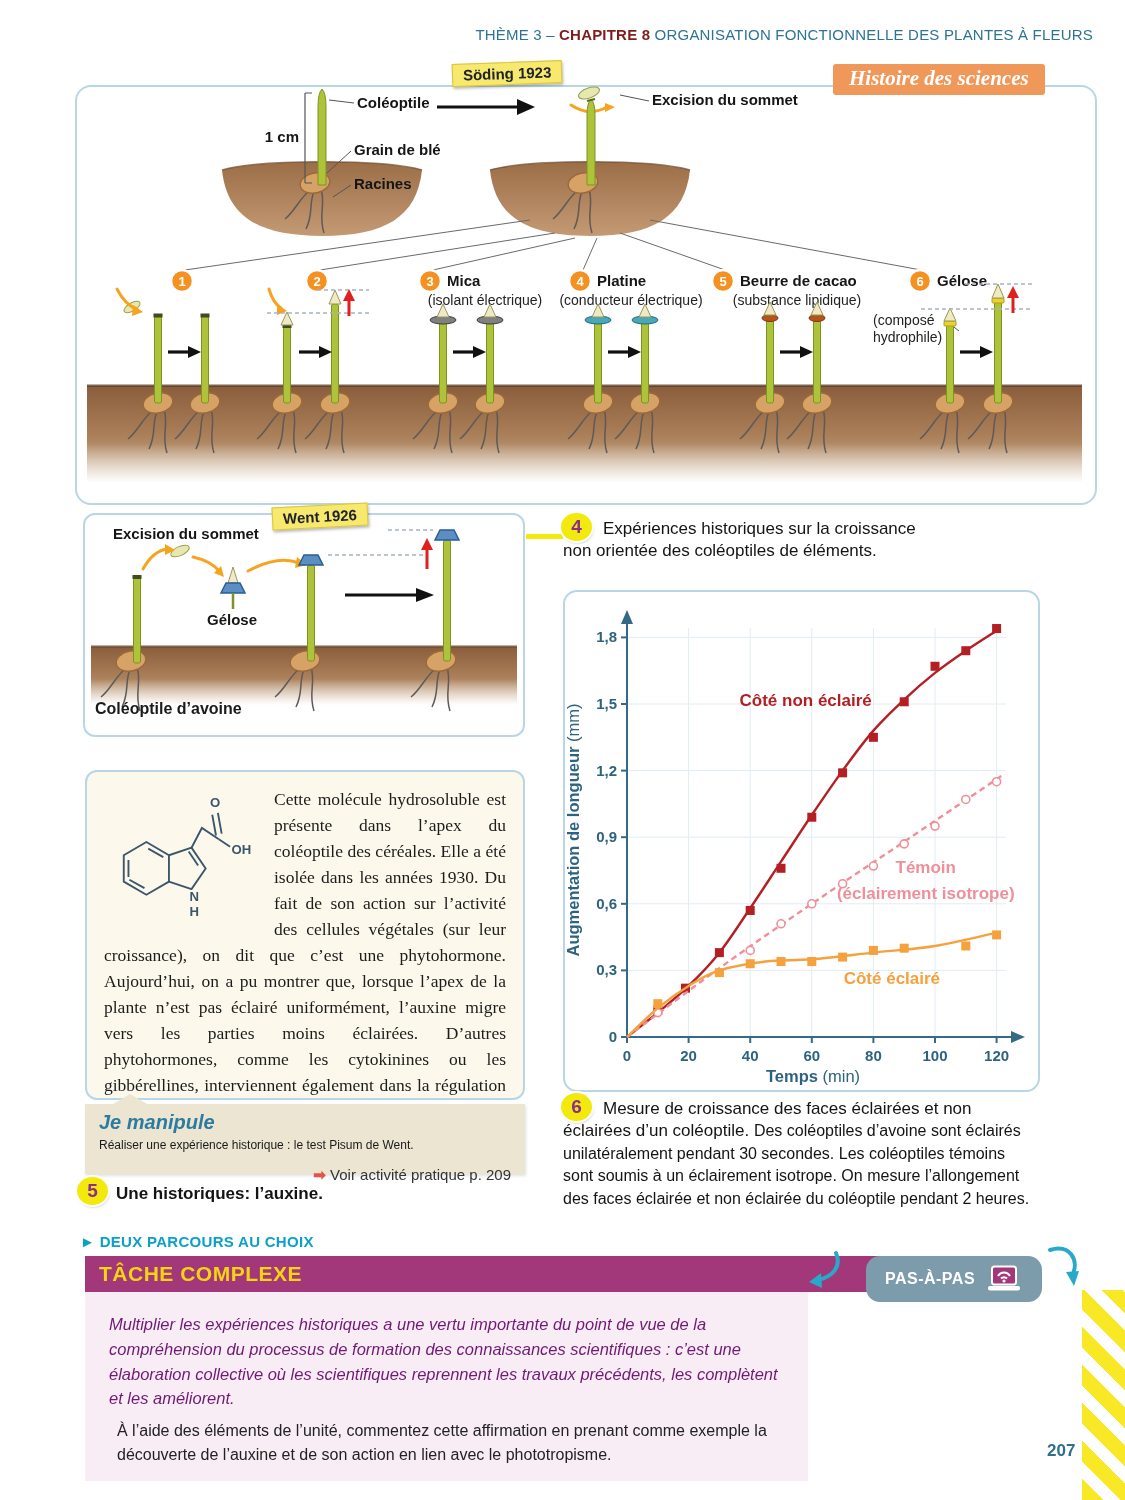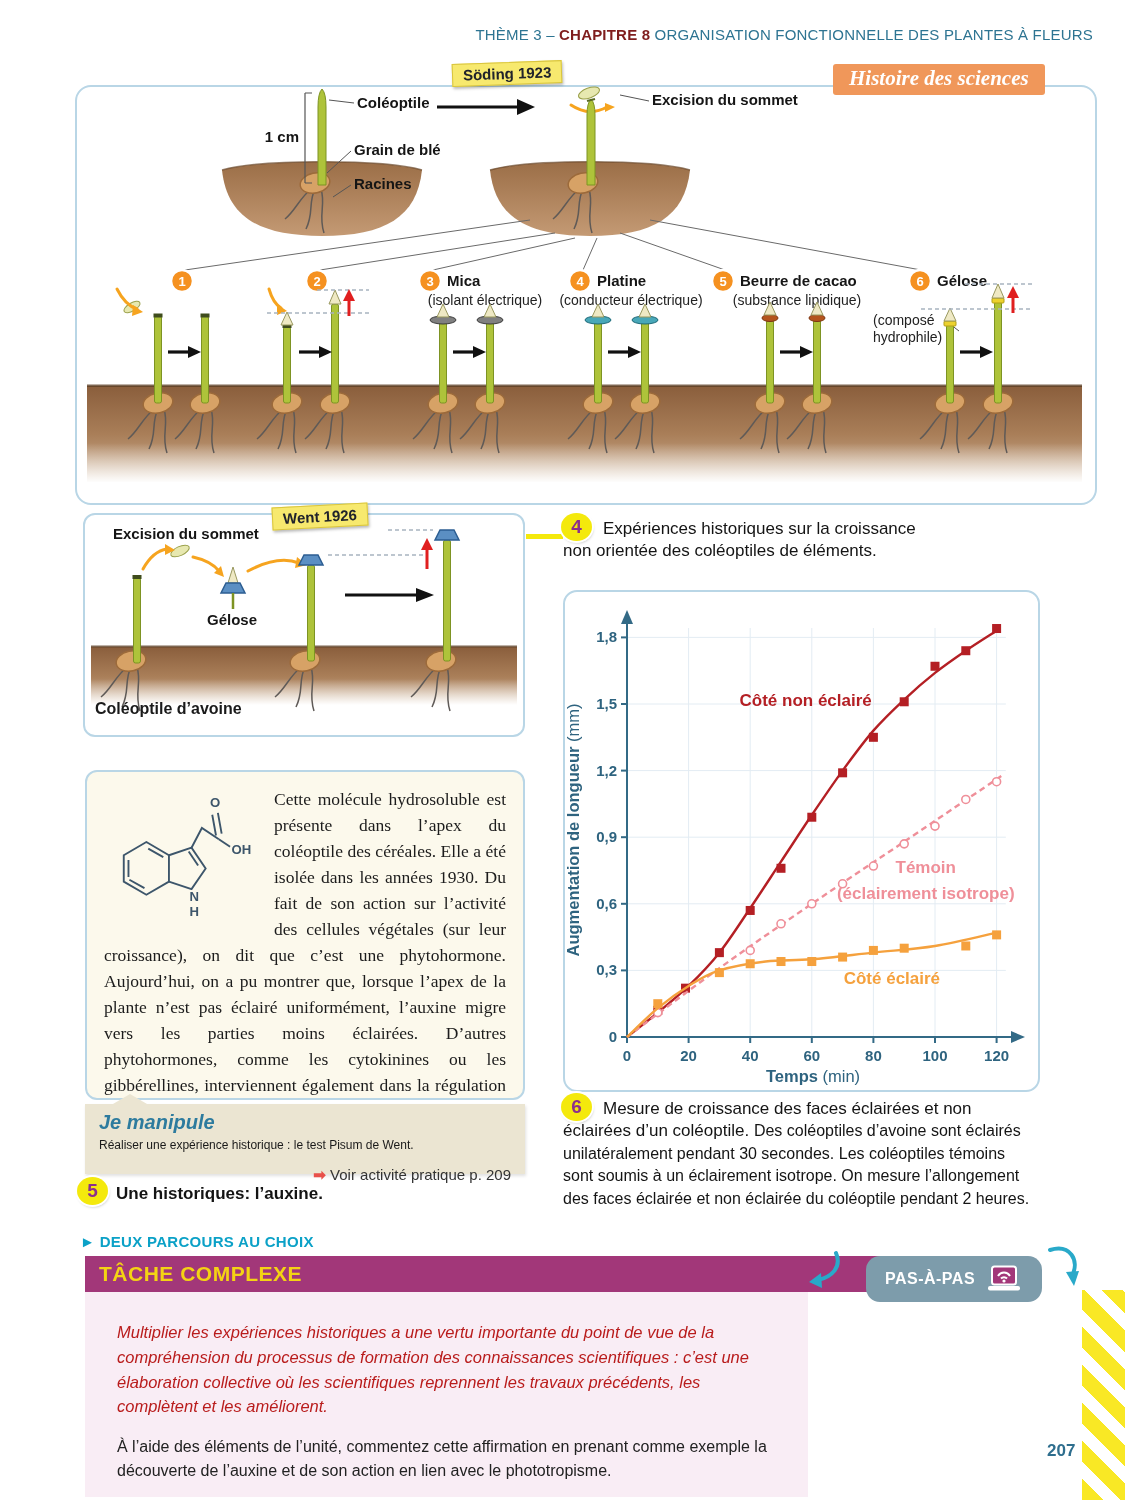--- a/index.html
+++ b/index.html
@@ -53,21 +53,21 @@
       border-left:17px solid transparent;border-right:17px solid transparent;border-bottom:10px solid #ebe5d2}
   .jem-title{color:#2d7b9e;font-weight:700;font-style:italic;font-size:20px}
   .jem-line{font-weight:400;font-size:12px;margin-top:4px}
   .jem-link{font-size:15px;text-align:right;margin-top:14px;color:#333}
   .jem-link .arr{color:#e8504a;font-weight:700}
   
   .parcours{color:#0ba1c7;font-weight:700;font-size:15px;letter-spacing:.3px}
   .tache-bar{background:#a23779;color:#f4d313;font-weight:700;font-size:21px;
       letter-spacing:.5px;line-height:36px;padding-left:14px;box-sizing:border-box}
   .tache-body{background:#f9edf5;padding:12px 16px 14px;box-sizing:border-box}
-  .tache-body .it{font-style:italic;font-size:16.5px;line-height:1.5;color:#b91c1c;margin:16px}
+  .tache-body .it{font-style:italic;font-size:16.5px;line-height:1.5;color:#701a75;margin:8px}
   .tache-body .no{font-size:16px;line-height:1.5;color:#222;margin:4px 16px 0}
   .pas{background:#7d9cab;border-radius:14px;display:flex;align-items:center;justify-content:center;
       gap:10px;color:#fff;font-weight:700;font-size:16px;letter-spacing:.5px}
   .stripes{background:repeating-linear-gradient(45deg,#f9e825 0 15px,#ffffff 15px 27px)}
   .pagenum{color:#2e6e8e;font-weight:700;font-size:17px}
 </style>
 </head>
 <body>
 
 <div class="abs page-header" style="top:26px;right:32px"><span>THÈME 3 – </span><b>CHAPITRE 8</b><span> ORGANISATION FONCTIONNELLE DES PLANTES À FLEURS</span></div>

